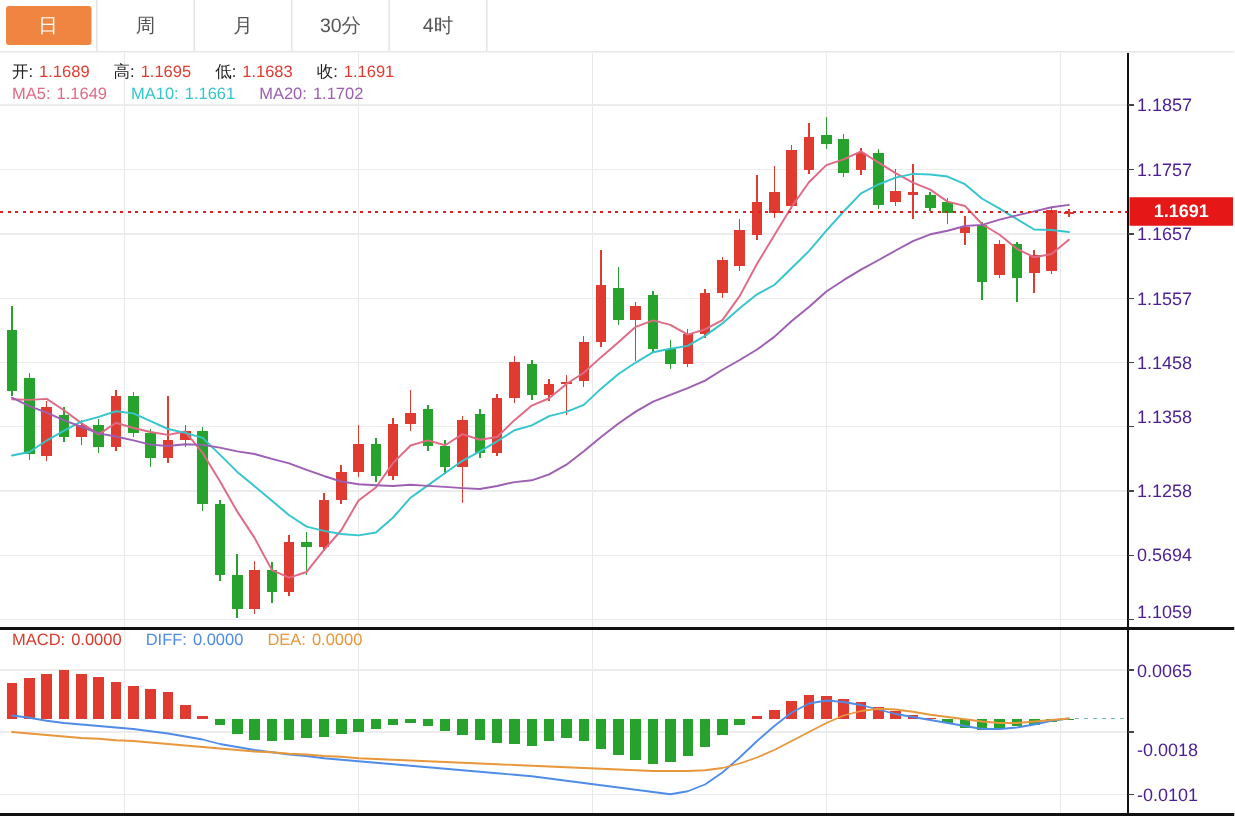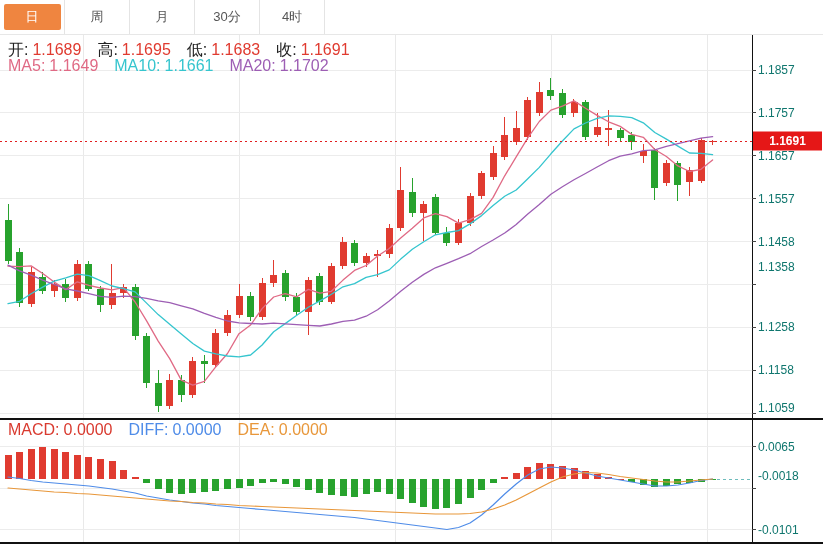--- a/index.html
+++ b/index.html
@@ -6,25 +6,25 @@
   #app{position:relative;width:823px;height:545px;background:#fff;overflow:hidden;
        font-family:"Liberation Sans","DejaVu Sans",sans-serif;-webkit-font-smoothing:antialiased;}
   
   #tabbar{position:absolute;left:0;top:0;height:34px;display:flex;z-index:5;background:#fff;}
   .tab{width:65px;height:34px;box-sizing:border-box;border-right:1px solid #e4e4e4;
        display:flex;align-items:center;justify-content:center;font-size:13px;color:#555;cursor:pointer;}
   .tab .pill{display:flex;align-items:center;justify-content:center;width:57px;height:26px;border-radius:2px;}
   .tab.active .pill{background:#ef8540;color:#fff;}
   #tabbar-underline{position:absolute;left:0;top:34px;width:823px;height:1px;background:#e7e7e7;z-index:4;}
   
-  .inforow{position:absolute;left:8px;z-index:6;font-size:16px;white-space:nowrap;}
+  .inforow{position:absolute;left:8px;z-index:6;font-size:11px;white-space:nowrap;}
   .inforow span{margin-right:4px;}
   .inforow .grp{margin-right:12px;}
   
-  .ticklabel{position:absolute;left:758px;font-size:12px;color:#0f766e;transform:translateY(-50%);z-index:6;}
+  .ticklabel{position:absolute;left:758px;font-size:12px;color:#4c1d95;transform:translateY(-50%);z-index:6;}
   #price-tag{position:absolute;left:753px;width:69px;height:19px;line-height:19px;text-align:center;
              color:#fff;font-size:12px;font-weight:bold;z-index:7;transform:translateY(-50%);}
   svg{position:absolute;left:0;top:0;z-index:1;}
 </style>
 </head>
 <body>
 
 <div id="app">
   <svg id="plot" width="823" height="545" viewBox="0 0 823 545">
       <line x1="83" y1="35" x2="83" y2="418" stroke="#e9e9e9" stroke-width="1" shape-rendering="crispEdges"></line>
@@ -281,22 +281,22 @@
   <div class="inforow" id="ohlc-row" style="top:40px;"><span class="grp"><span style="color: rgb(34, 34, 34);">开:</span><span style="color: rgb(224, 59, 48);">1.1689</span></span><span class="grp"><span style="color: rgb(34, 34, 34);">高:</span><span style="color: rgb(224, 59, 48);">1.1695</span></span><span class="grp"><span style="color: rgb(34, 34, 34);">低:</span><span style="color: rgb(224, 59, 48);">1.1683</span></span><span class="grp"><span style="color: rgb(34, 34, 34);">收:</span><span style="color: rgb(224, 59, 48);">1.1691</span></span></div>
   <div class="inforow" id="ma-row" style="top:57px;"><span class="grp"><span style="color: rgb(224, 106, 133);">MA5:</span><span style="color: rgb(224, 106, 133);">1.1649</span></span><span class="grp"><span style="color: rgb(53, 197, 206);">MA10:</span><span style="color: rgb(53, 197, 206);">1.1661</span></span><span class="grp"><span style="color: rgb(157, 94, 180);">MA20:</span><span style="color: rgb(157, 94, 180);">1.1702</span></span></div>
   <div class="inforow" id="macd-row" style="top:421px;"><span class="grp"><span style="color: rgb(217, 58, 47);">MACD:</span><span style="color: rgb(217, 58, 47);">0.0000</span></span><span class="grp"><span style="color: rgb(79, 140, 232);">DIFF:</span><span style="color: rgb(79, 140, 232);">0.0000</span></span><span class="grp"><span style="color: rgb(232, 151, 58);">DEA:</span><span style="color: rgb(232, 151, 58);">0.0000</span></span></div>
 
   <div id="axis-labels">
       <div class="ticklabel" style="top: 70px;">1.1857</div>
       <div class="ticklabel" style="top: 112.982px;">1.1757</div>
       <div class="ticklabel" style="top: 155.965px;">1.1657</div>
       <div class="ticklabel" style="top: 198.947px;">1.1557</div>
       <div class="ticklabel" style="top: 241.5px;">1.1458</div>
-      <div class="ticklabel" style="top: 267px;">1.1358</div>
+      <div class="ticklabel" style="top: 278px;">1.1358</div>
       <div class="ticklabel" style="top: 327.465px;">1.1258</div>
-      <div class="ticklabel" style="top: 370.447px;">1.1158</div>
+      <div class="ticklabel" style="top: 370.447px;">0.5694</div>
       <div class="ticklabel" style="top: 408px;">1.1059</div>
       <div class="ticklabel" style="top: 446.5px;">0.0065</div>
-      <div class="ticklabel" style="top: 476px;">-0.0018</div>
+      <div class="ticklabel" style="top: 500px;">-0.0018</div>
       <div class="ticklabel" style="top: 529.5px;">-0.0101</div>
     </div>
   <div id="price-tag" style="top: 141.351px; background: rgb(229, 23, 23);">1.1691</div>
 </div>
 
 </body></html>

